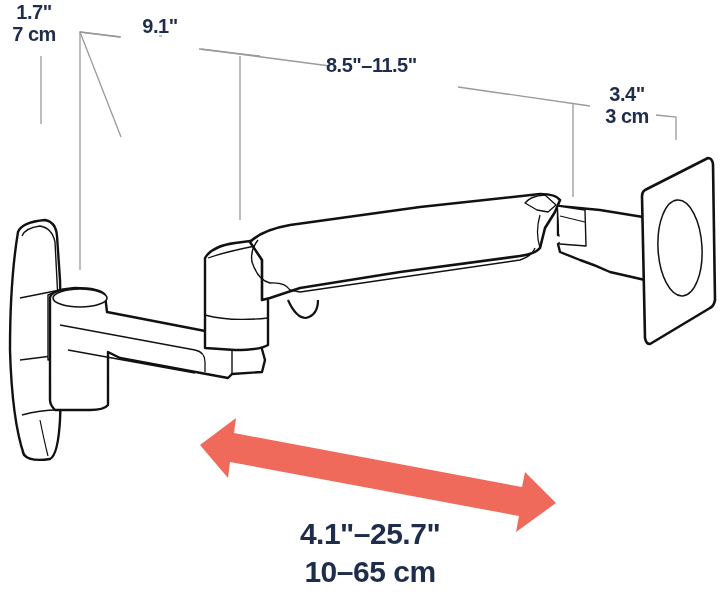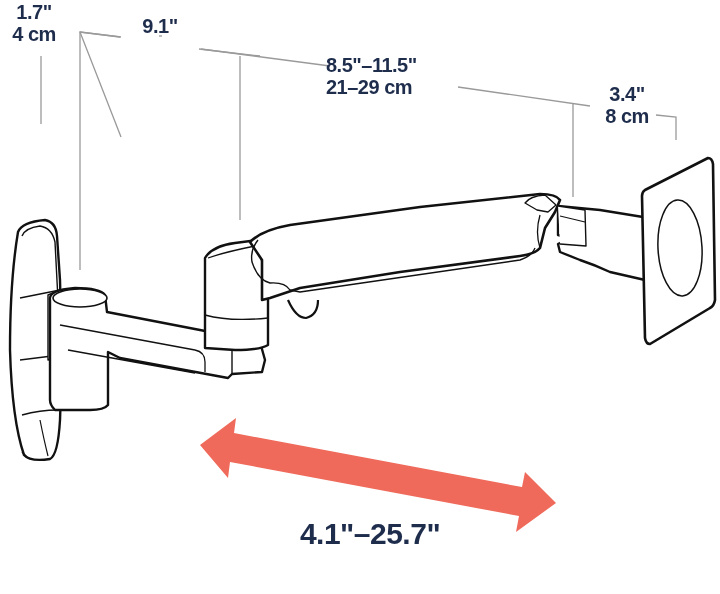--- a/index.html
+++ b/index.html
@@ -91,34 +91,34 @@
       <ellipse cx="680" cy="248" rx="22" ry="48" transform="rotate(-3 680 248)" stroke-width="1.5"></ellipse>
     </g>
 
     <g>
       <polygon fill="#ef6a5a" points="200,445 236,418 234,433 522,487 525,472 556,503 516,532 519,516 230,462 228,478"></polygon>
     </g>
   </svg>
 
   <div class="label dim" style="left:4px; top:2px; width:60px;">
     <span class="line">1.7"</span>
-    <span class="line">4 cm</span>
+    <span class="line">7 cm</span>
   </div>
 
   <div class="label dim" style="left:120px; top:16px; width:80px;">
     <span class="line">9.1"</span>
   </div>
 
   <div class="label dim" style="left:326px; top:55px; width:140px; text-align:left;">
     <span class="line">8.5"–11.5"</span>
-    <span class="line">21–29 cm</span>
   </div>
 
   <div class="label dim" style="left:592px; top:84px; width:70px;">
     <span class="line">3.4"</span>
-    <span class="line">8 cm</span>
+    <span class="line">3 cm</span>
   </div>
 
   <div class="label big" style="left:260px; top:515px; width:220px;">
     <span class="line">4.1"–25.7"</span>
+    <span class="line">10–65 cm</span>
   </div>
 
 </div>
 
 </body></html>

